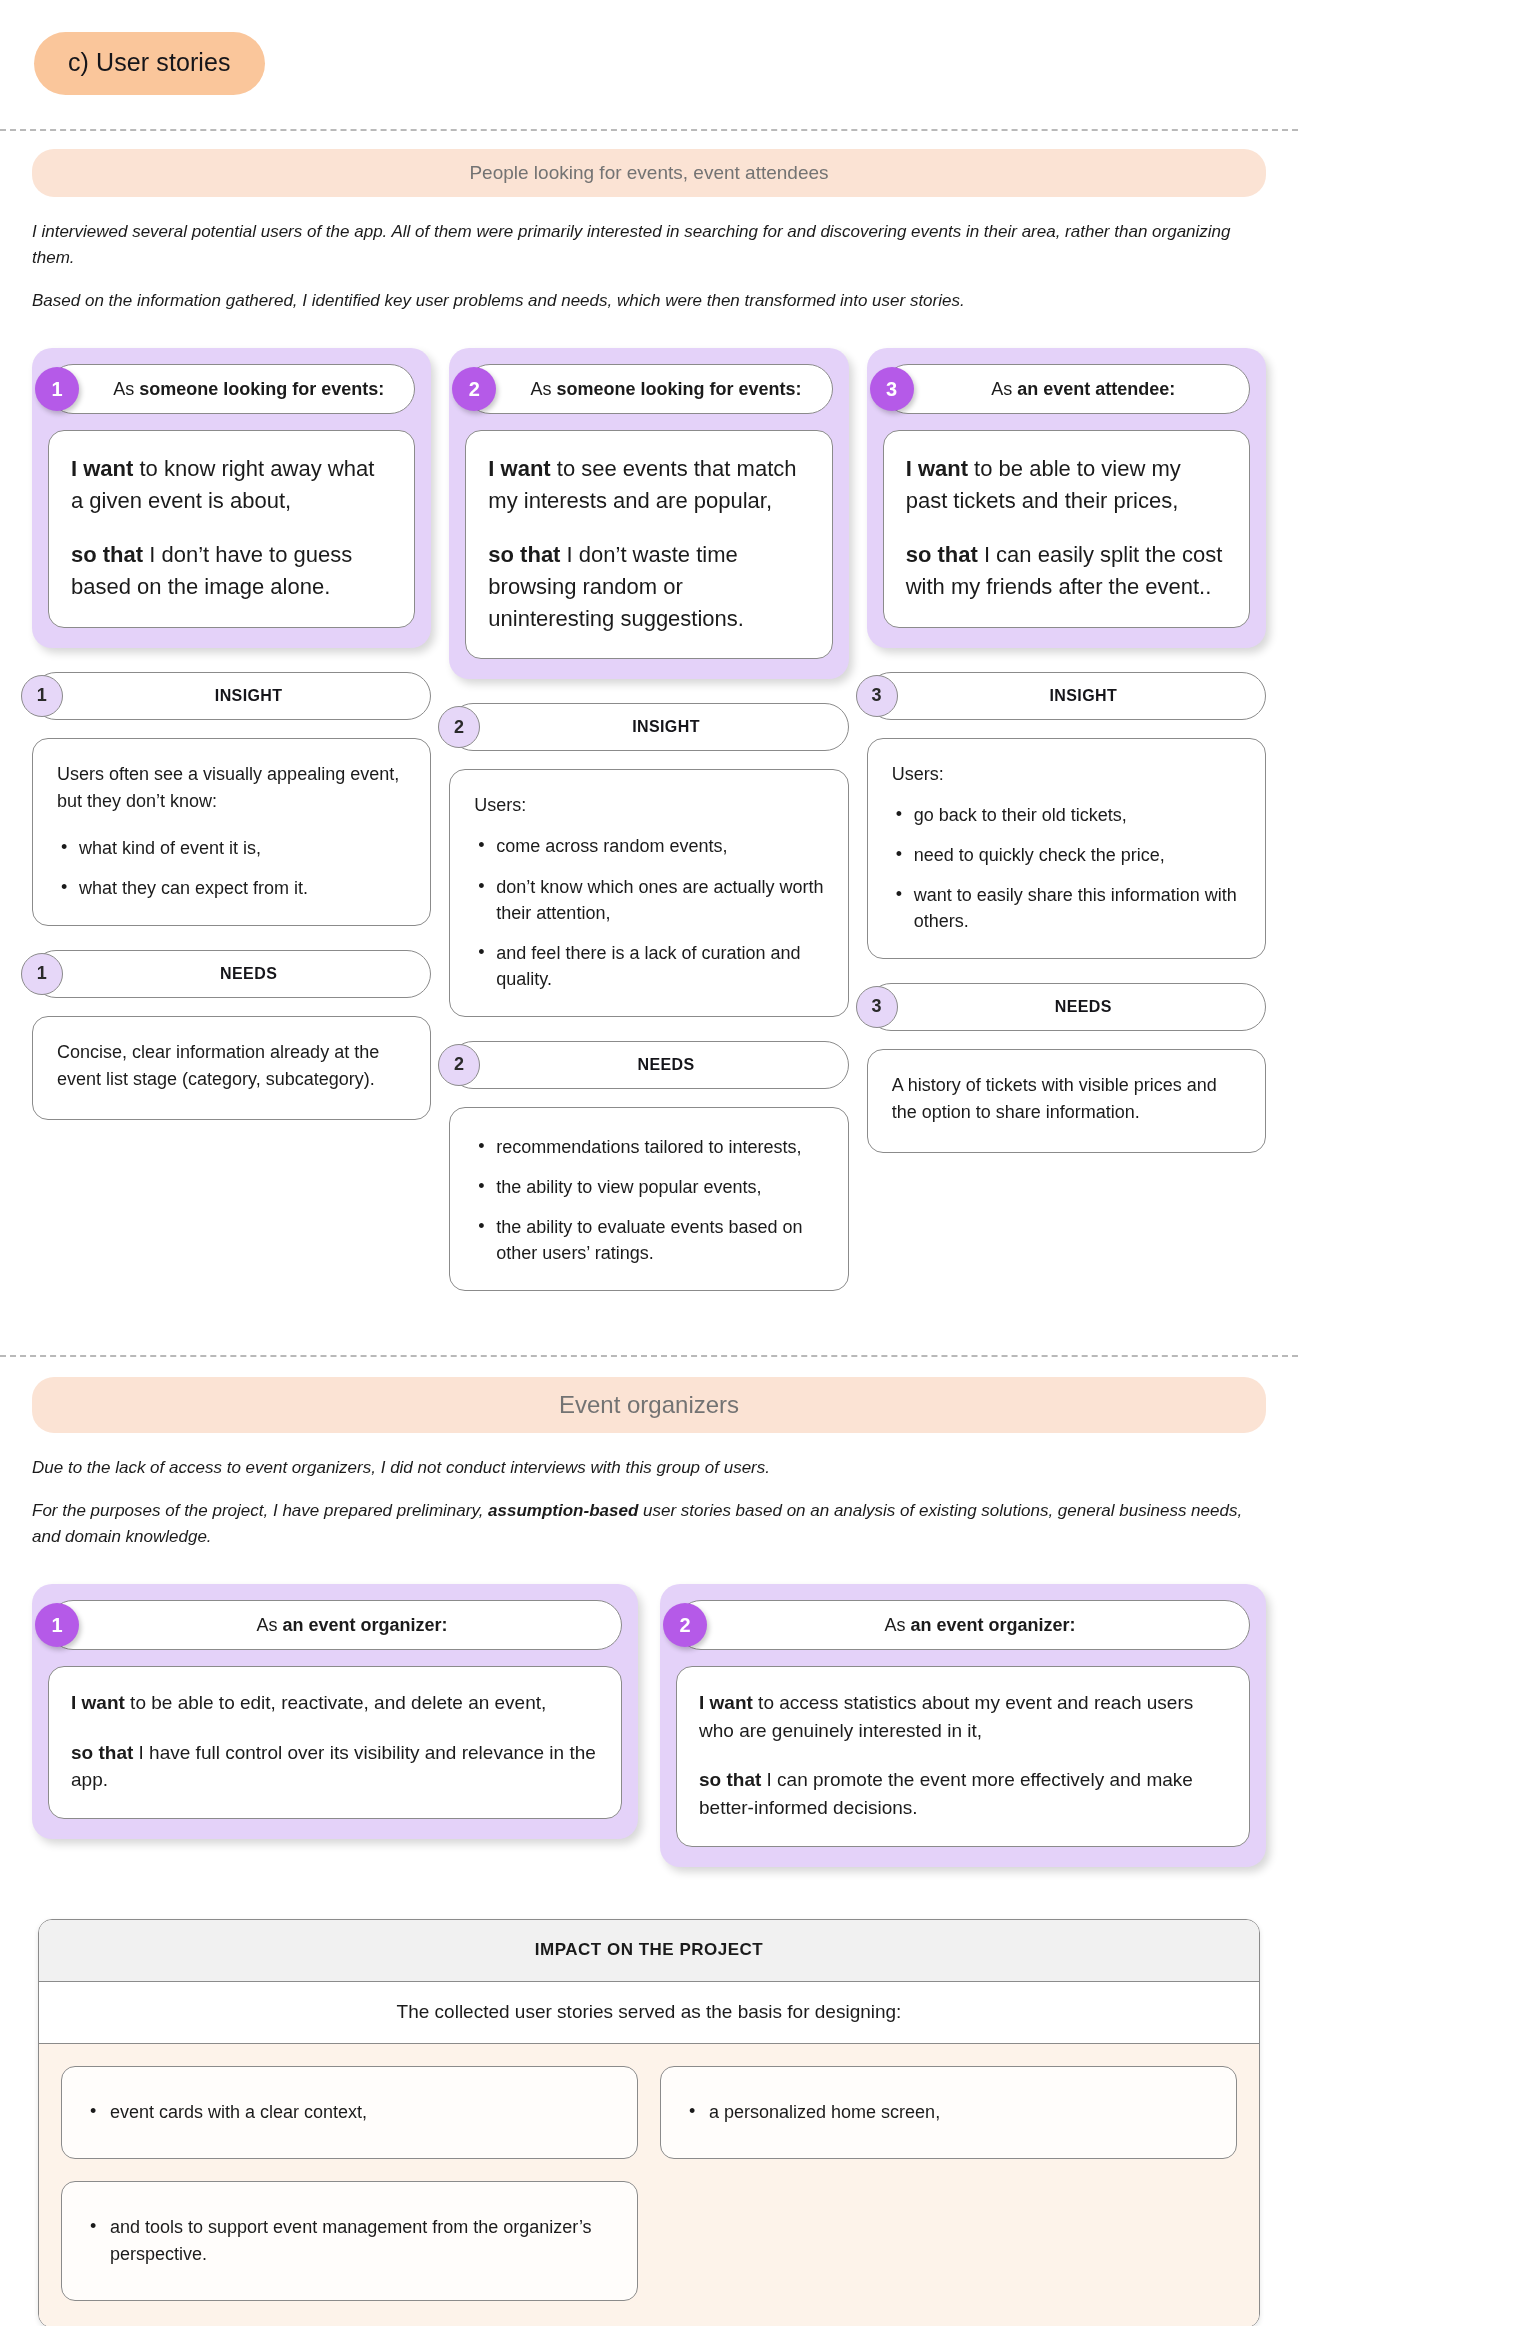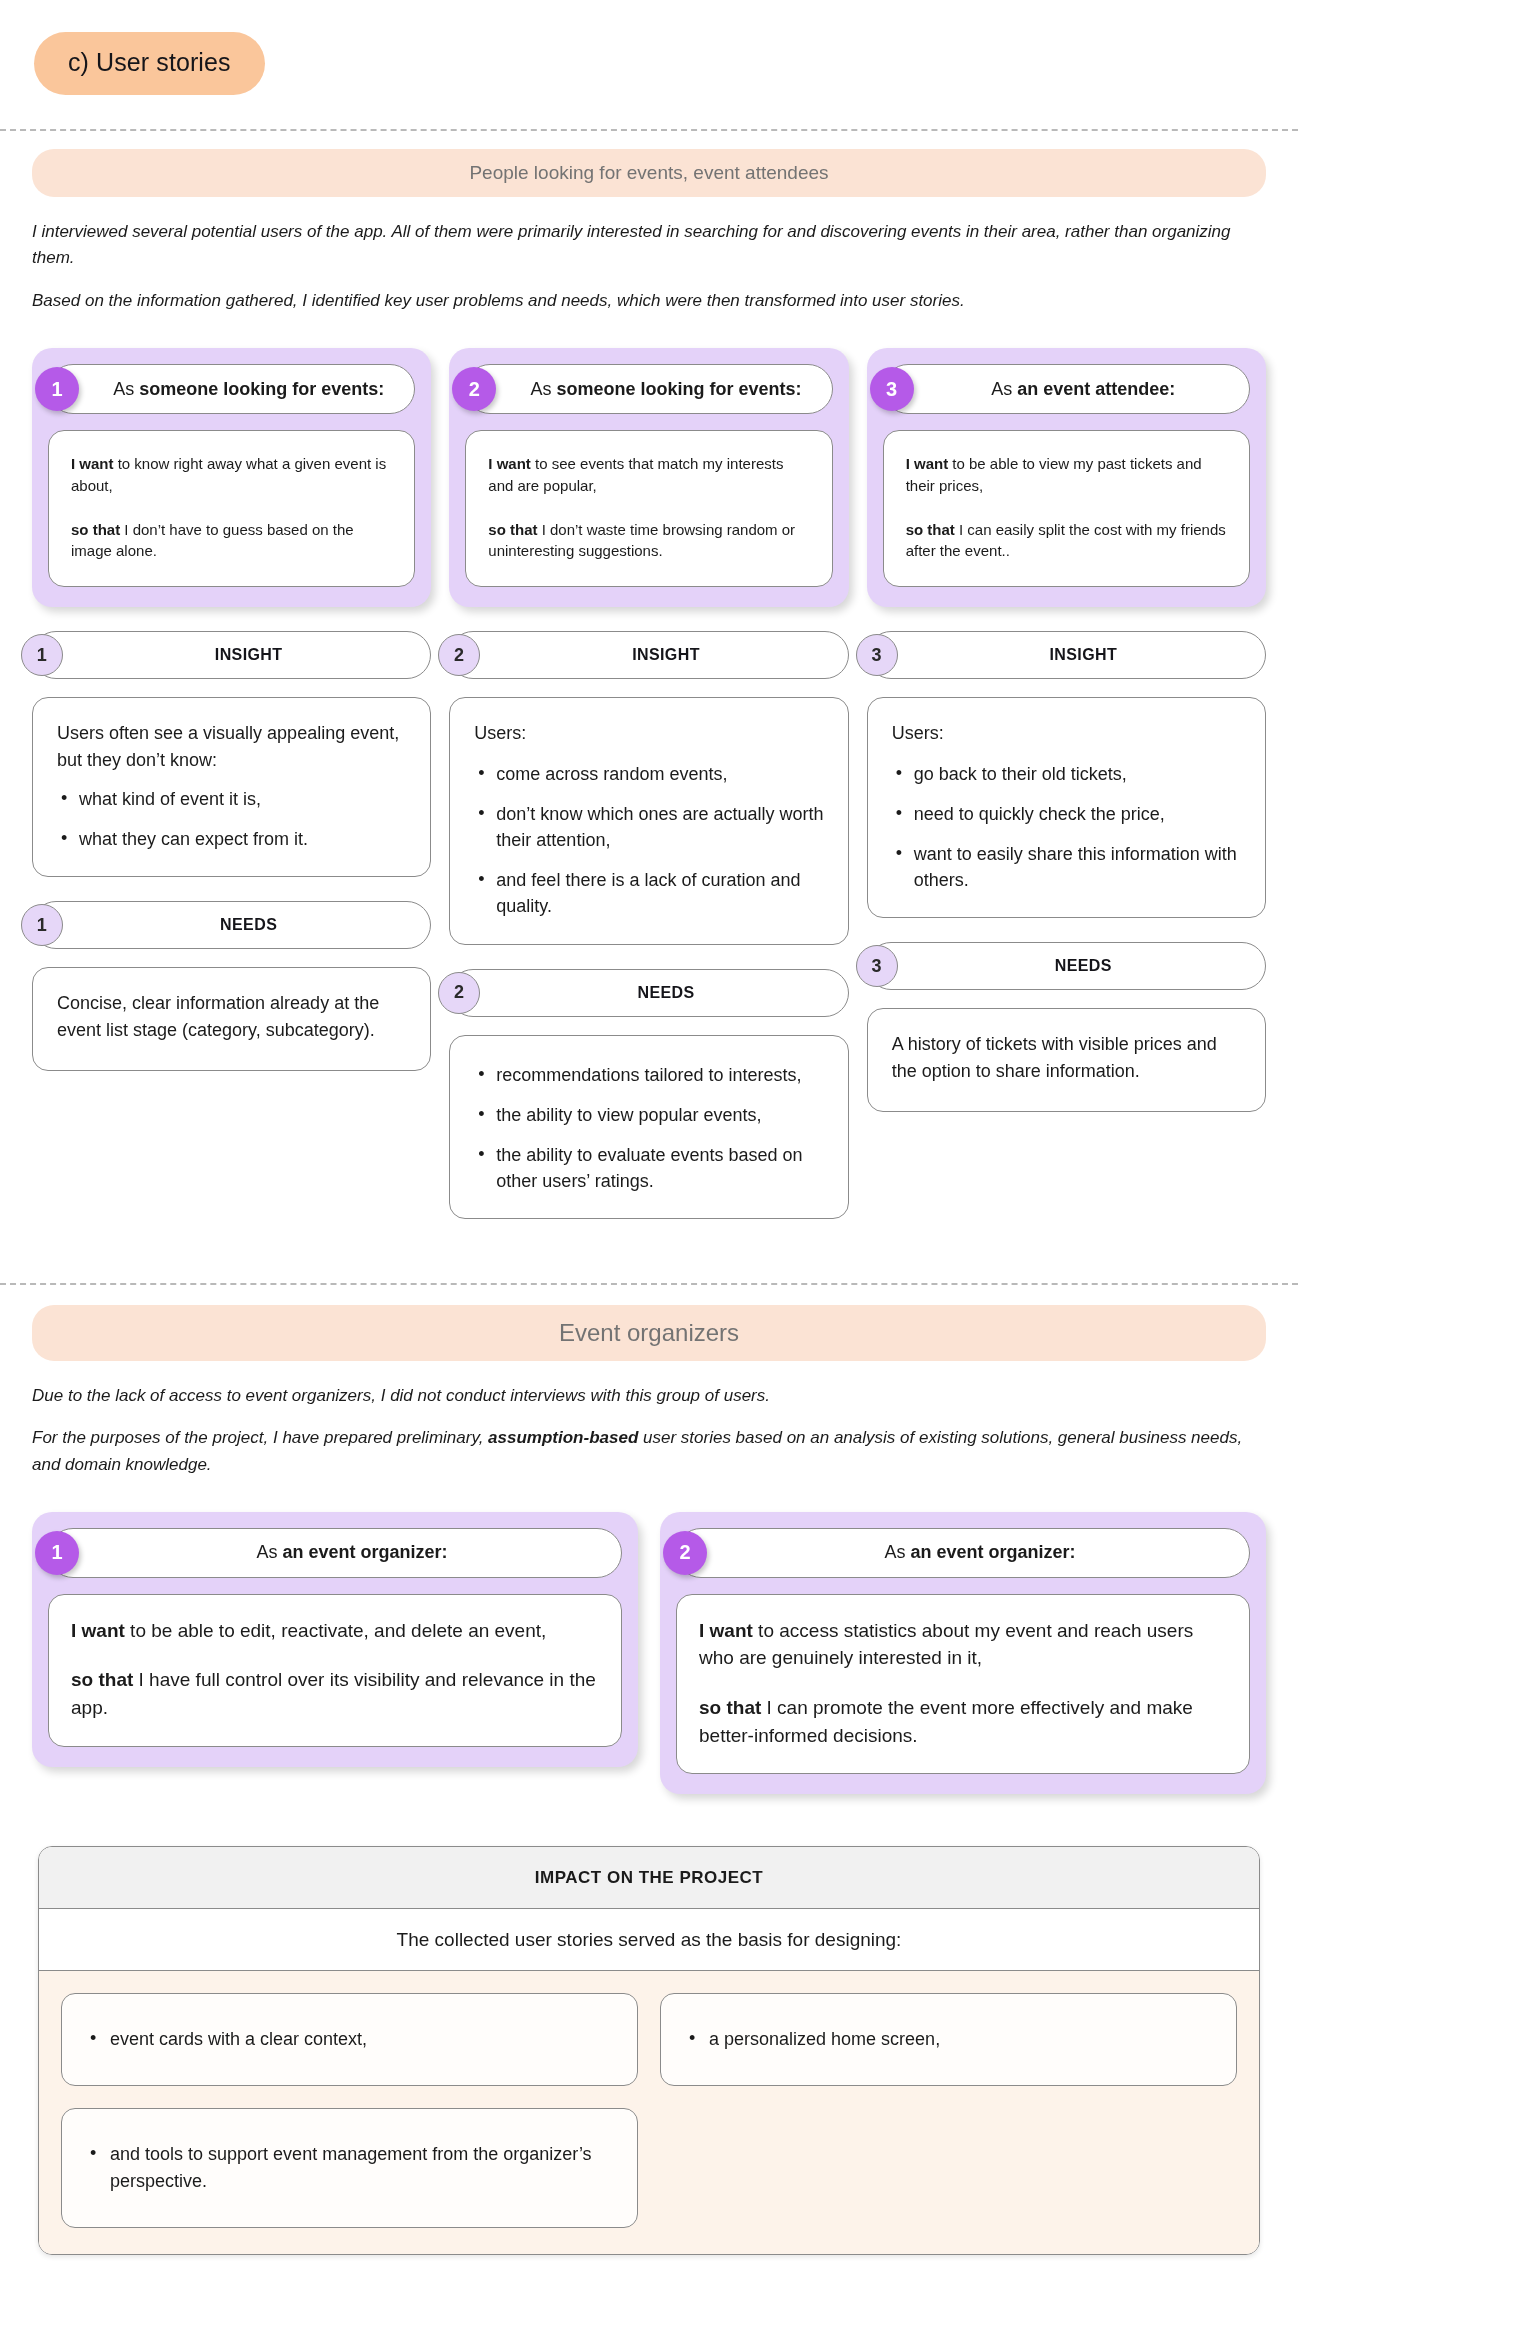--- a/index.html
+++ b/index.html
@@ -114,21 +114,21 @@
     align-items: center;
     justify-content: center;
     box-shadow: 2px 3px 5px rgba(0,0,0,.22);
   }
   .story-body {
     margin-top: 16px;
     background: #fff;
     border: 1.6px solid #8b8b8b;
     border-radius: 16px;
     padding: 22px 22px 24px 22px;
-    font-size: 15px;
+    font-size: 22px;
     line-height: 1.45;
   }
   .story-body p + p { margin-top: 22px; }
   .story-body b { font-weight: 700; }
 
   
   .pill {
     position: relative;
     background: #ffffff;
     border: 1.6px solid #8b8b8b;
@@ -164,21 +164,21 @@
   .plain-box {
     background: #fff;
     border: 1.6px solid #8b8b8b;
     border-radius: 16px;
     padding: 22px 24px 24px 24px;
     font-size: 18px;
     line-height: 1.5;
   }
   .plain-box ul {
     list-style: none;
-    margin-top: 12px;
+    margin-top: 20px;
   }
   .plain-box ul.tight { margin-top: 14px; }
   .plain-box li {
     position: relative;
     padding-left: 22px;
     margin-bottom: 14px;
     line-height: 1.45;
   }
   .plain-box li:last-child { margin-bottom: 0; }
   .plain-box li::before {

